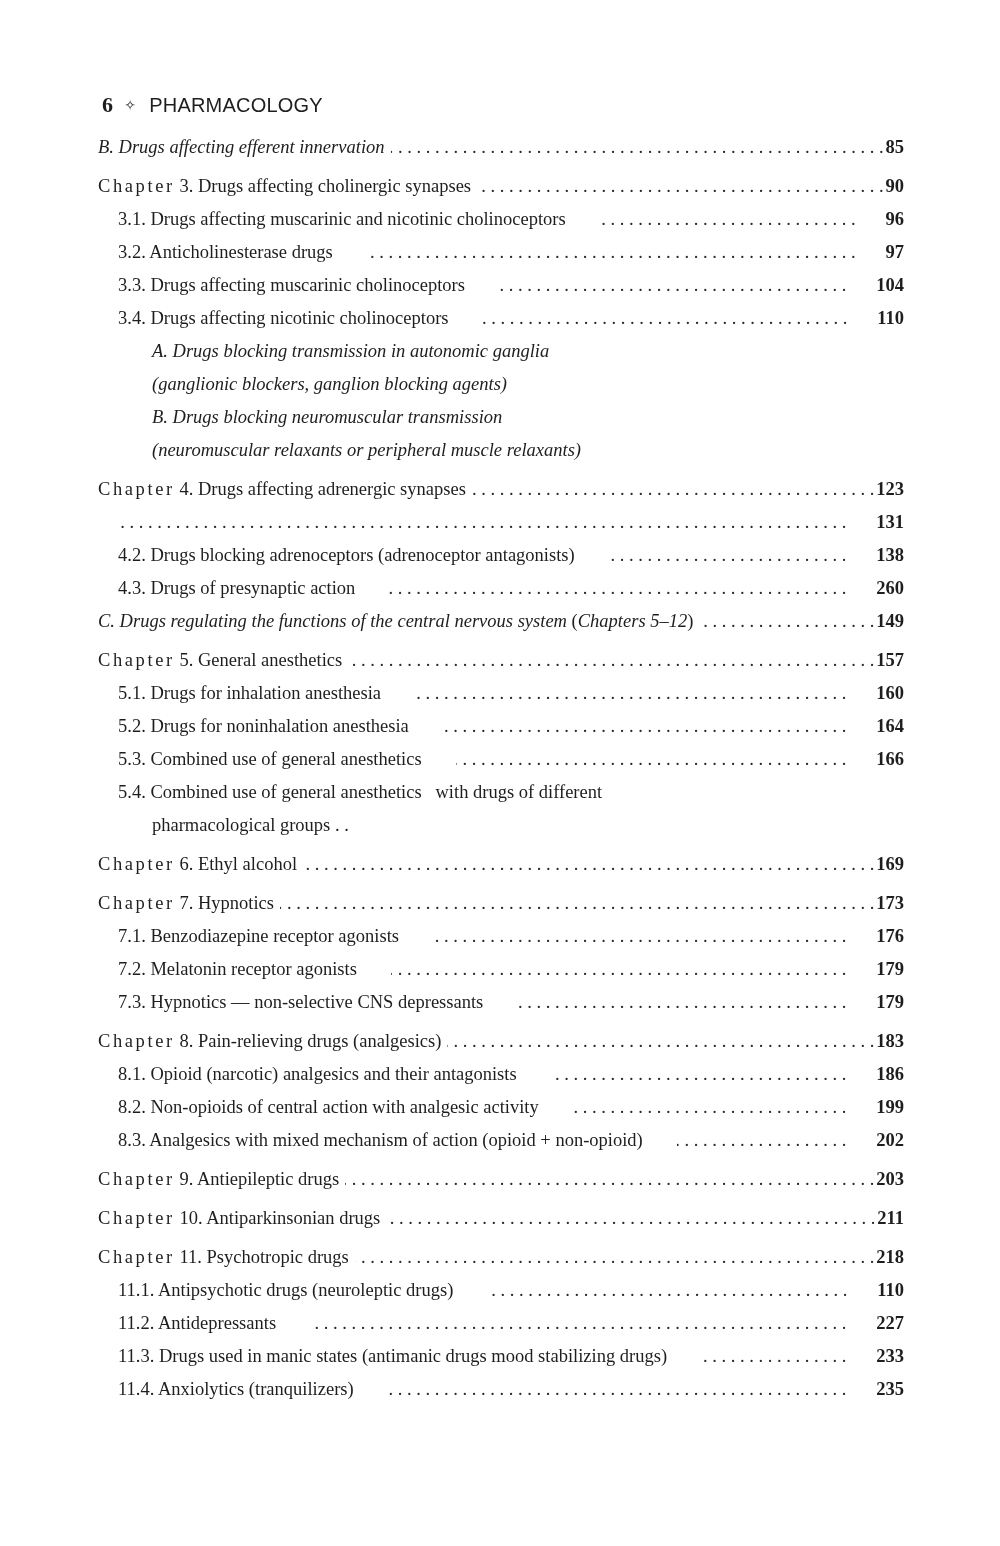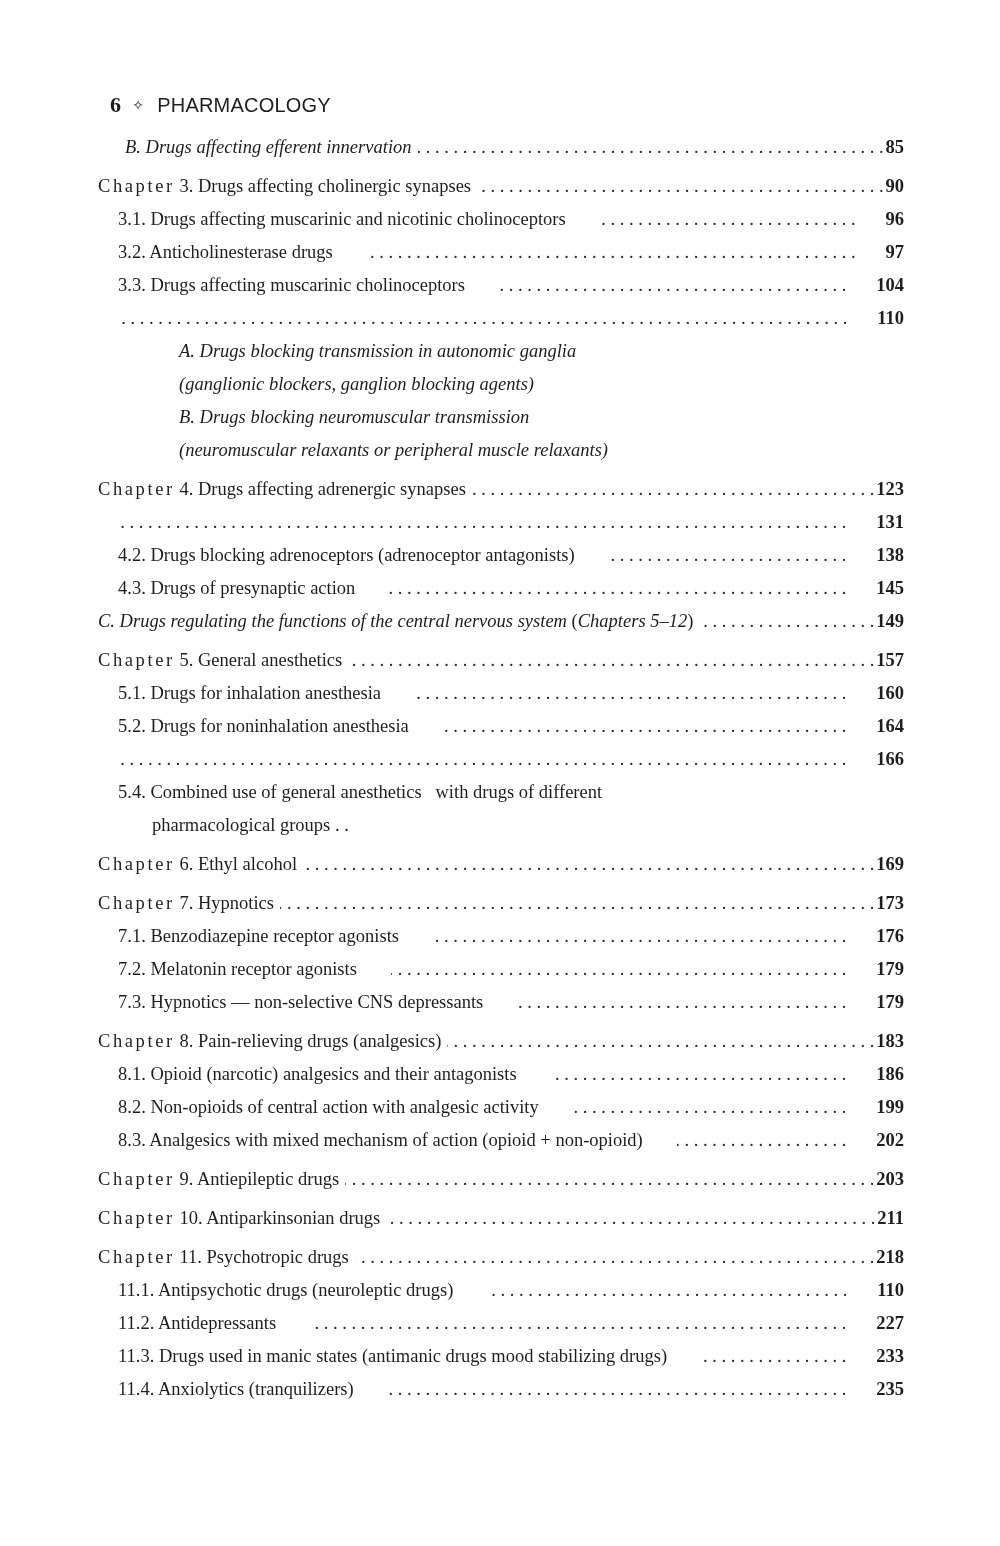--- a/index.html
+++ b/index.html
@@ -10,21 +10,21 @@
     body {
       width: 1000px;
       height: 1546px;
       position: relative;
       overflow: hidden;
       color: #1e1e1e;
       font-family: "Liberation Serif", "DejaVu Serif", serif;
     }
     .page-header {
       position: absolute;
-      left: 110px;
+      left: 102px;
       top: 91px;
       font-size: 21px;
       line-height: 28px;
       white-space: nowrap;
     }
     .page-header .page-num {
       font-weight: bold;
       font-size: 22px;
     }
     .page-header .sep {
@@ -53,21 +53,21 @@
       display: flex;
       align-items: baseline;
       font-size: 18.5px;
       line-height: 30px;
       white-space: nowrap;
       overflow: hidden;
     }
     .row.sub { padding-left: 20px; gap: 28px; }
     .row.subsub { padding-left: 54px; text-align: right; }
     .row.cont { padding-left: 54px; flex-direction: column; }
-    .row.italic .label { font-style: italic; margin-left: 27px; }
+    .row.italic .label { font-style: italic; }
     .chap-word { letter-spacing: 2.6px; }
     .label { flex: 0 0 auto; padding-right: 6px; }
     .leader {
       flex: 1 1 auto;
       overflow: hidden;
       white-space: nowrap;
       letter-spacing: 3.2px;
       text-align: right;
       direction: rtl;
       color: #2a2a2a;
@@ -116,20 +116,21 @@
     <span class="label">3.2. Anticholinesterase drugs</span>
     <span class="leader"></span>
     <span class="page">97</span>
   </div>
   <div class="row sub" style="top:140px">
     <span class="label">3.3. Drugs affecting muscarinic cholinoceptors</span>
     <span class="leader"></span>
     <span class="page">104</span>
   </div>
   <div class="row sub" style="top:173px">
+    <span class="label">3.4. Drugs affecting nicotinic cholinoceptors</span>
     <span class="leader"></span>
     <span class="page">110</span>
   </div>
   <div class="row subsub italic nopage" style="top:206px">
     <span class="label">A. Drugs blocking transmission in autonomic ganglia</span>
 
   </div>
   <div class="row cont italic" style="top:239px">
     <span class="label">(ganglionic blockers, ganglion blocking agents)</span>
     <span class="leader"></span>
@@ -155,21 +156,21 @@
     <span class="page">131</span>
   </div>
   <div class="row sub" style="top:410px">
     <span class="label">4.2. Drugs blocking adrenoceptors (adrenoceptor antagonists)</span>
     <span class="leader"></span>
     <span class="page">138</span>
   </div>
   <div class="row sub" style="top:443px">
     <span class="label">4.3. Drugs of presynaptic action</span>
     <span class="leader"></span>
-    <span class="page">145</span>
+    <span class="page">260</span>
   </div>
 
   <div class="row" style="top:476px">
     <span class="label"><span class="ital-inline">C. Drugs regulating the functions of the central nervous system</span><span> (</span><span class="ital-inline">Chapters 5–12</span><span>)</span></span>
     <span class="leader"></span>
     <span class="page">149</span>
   </div>
 
   <div class="row" style="top:515px">
     <span class="label"><span class="chap-word">Chapter</span> <span>5.</span> <span>General anesthetics</span></span>
@@ -180,20 +181,21 @@
     <span class="label">5.1. Drugs for inhalation anesthesia</span>
     <span class="leader"></span>
     <span class="page">160</span>
   </div>
   <div class="row sub" style="top:581px">
     <span class="label">5.2. Drugs for noninhalation anesthesia</span>
     <span class="leader"></span>
     <span class="page">164</span>
   </div>
   <div class="row sub" style="top:614px">
+    <span class="label">5.3. Combined use of general anesthetics</span>
     <span class="leader"></span>
     <span class="page">166</span>
   </div>
   <div class="row sub nopage" style="top:647px">
     <span class="label" style="white-space:pre">5.4. Combined use of general anesthetics   with drugs of different</span>
 
   </div>
   <div class="row cont" style="top:680px">
     <span class="label">pharmacological groups . .</span>
     <span class="leader"></span>

